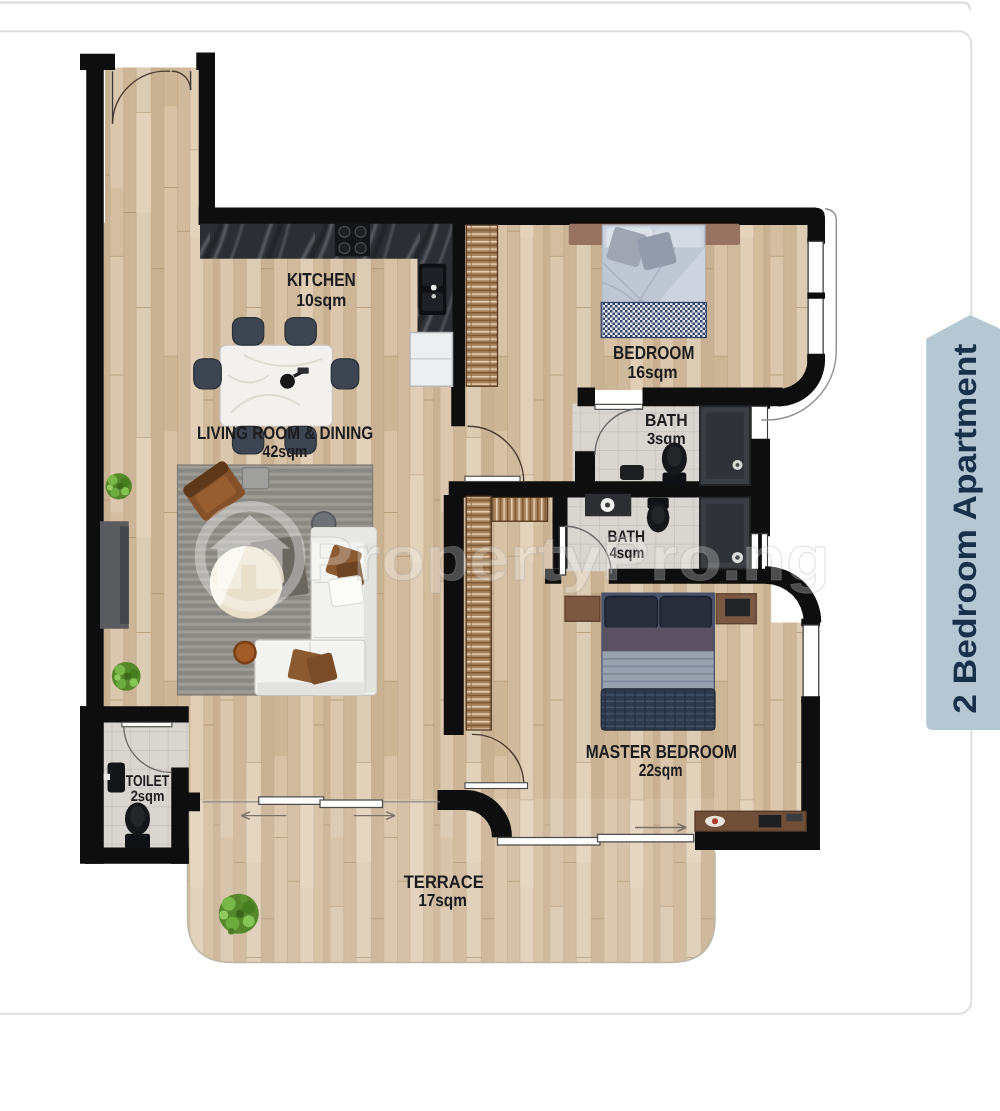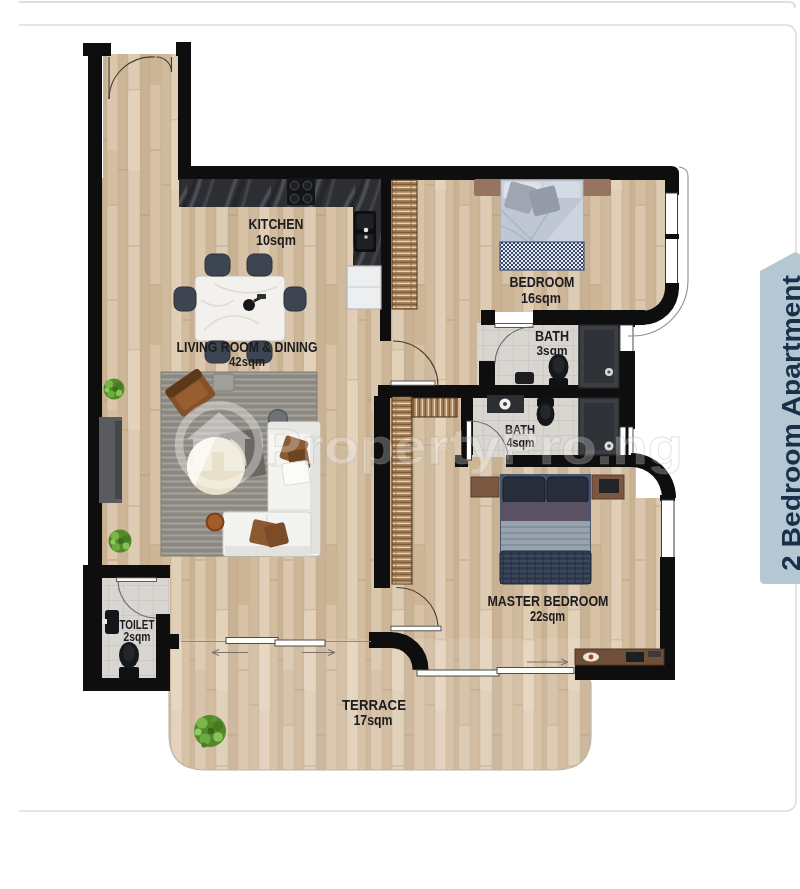--- a/index.html
+++ b/index.html
@@ -1,16 +1,16 @@
 <!DOCTYPE html>
 <html><head>
 <meta charset="utf-8">
 <style>
   html,body{margin:0;padding:0;background:#ffffff;}
-  #stage{position:relative;width:716px;height:889px;background:#fff;font-family:"Liberation Sans", sans-serif;margin-left:19px;}
+  #stage{position:relative;width:716px;height:889px;background:#fff;font-family:"Liberation Sans", sans-serif;}
   svg{display:block;}
 </style>
 </head>
 <body>
 <div id="stage">
 <svg width="800" height="889" viewBox="0 0 800 889" xmlns="http://www.w3.org/2000/svg">
 <defs>
   <pattern id="wood" x="0" y="0" width="88" height="260" patternUnits="userSpaceOnUse">
     <rect x="0" y="0" width="88" height="260" fill="#d5c0a5"></rect>
     <rect x="0" y="0" width="11" height="260" fill="#dac7ad"></rect>

